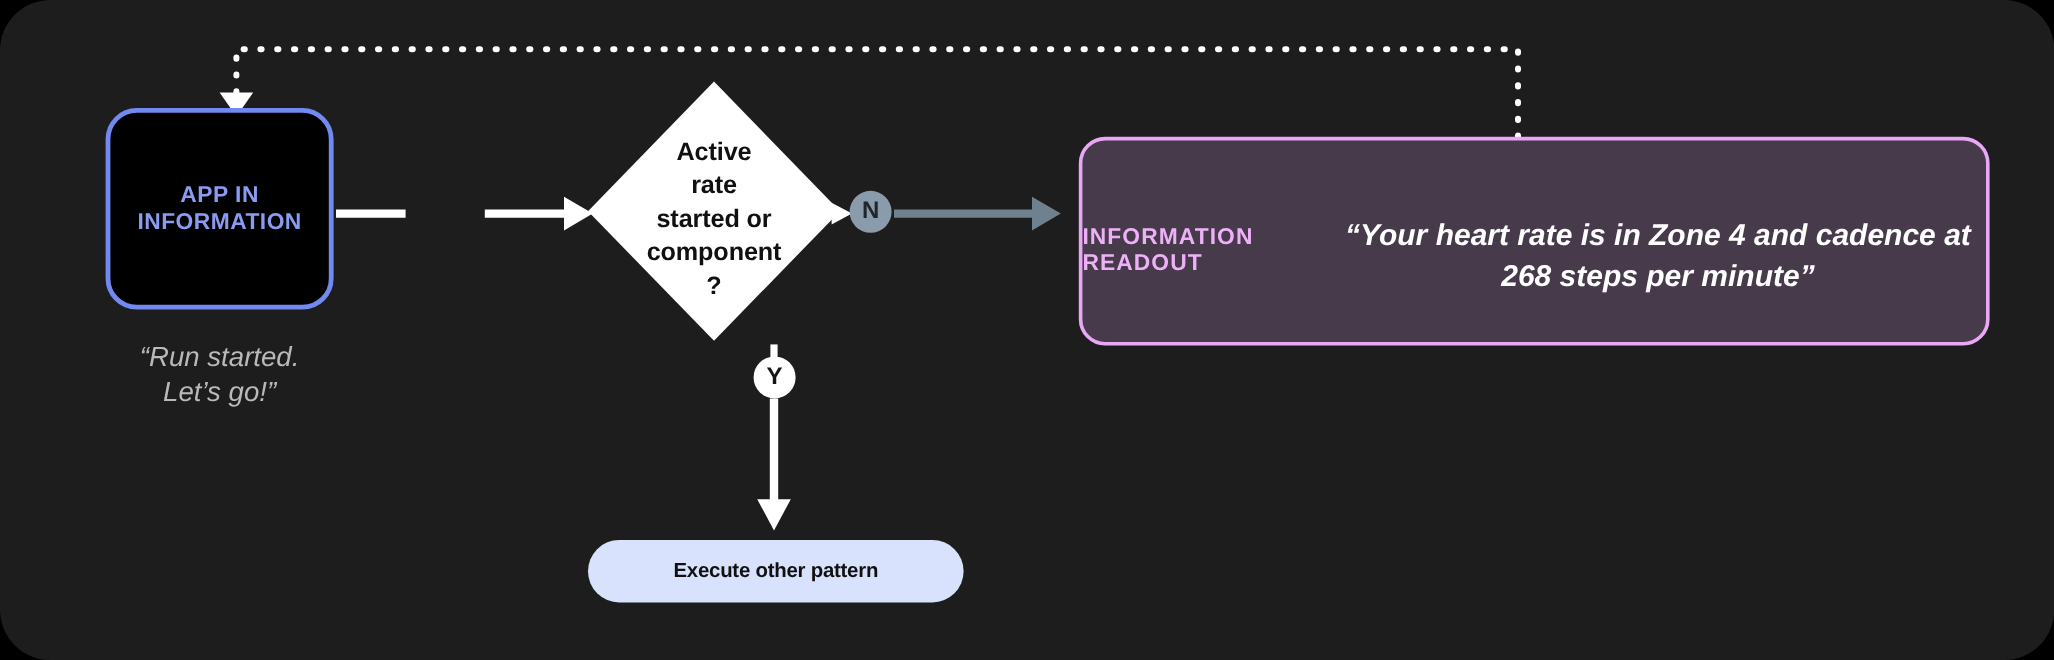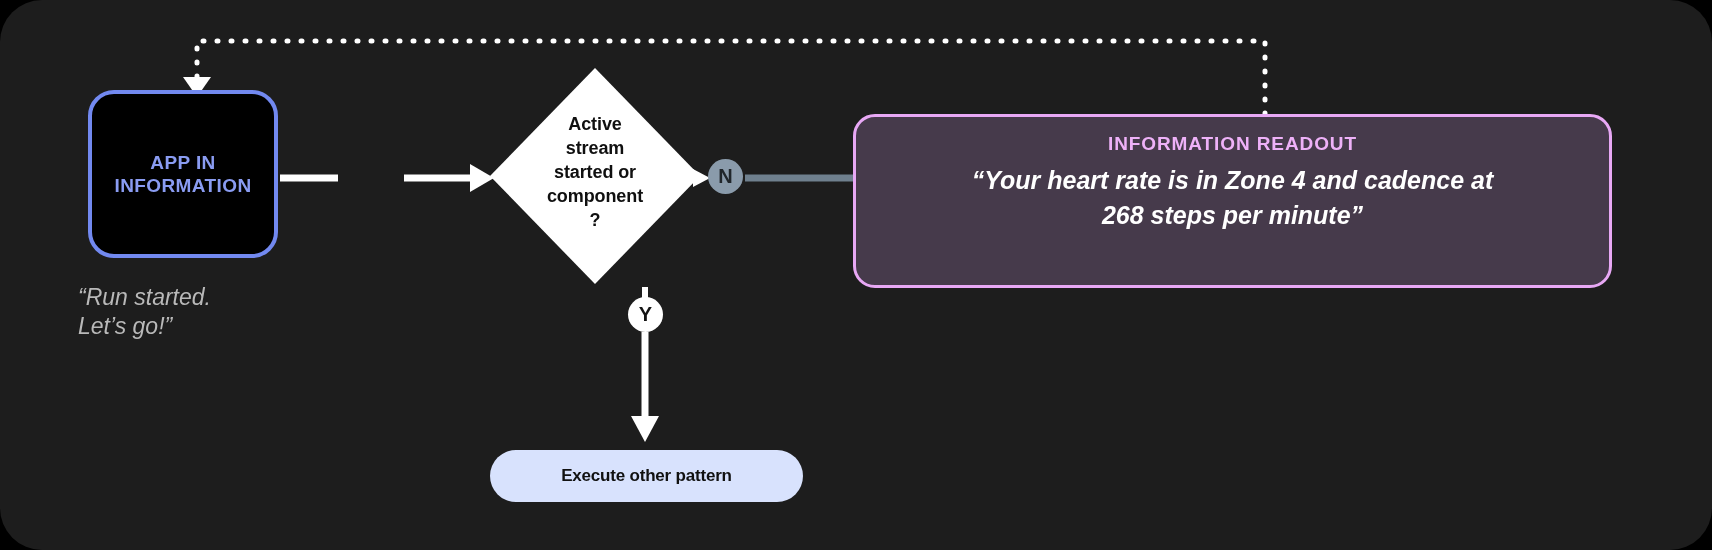--- a/index.html
+++ b/index.html
@@ -47,21 +47,21 @@
     letter-spacing: 0.4px;
     line-height: 1.22;
     text-align: center;
   }
 
   
   #app-caption {
     left: 78px;
     top: 283px;
     width: 210px;
-    text-align: left;
+    text-align: center;
     color: #b9b9b9;
     font-size: 23px;
     font-style: italic;
     line-height: 1.28;
   }
 
   
   #tap-group {
     left: 337px;
     top: 143px;
@@ -88,21 +88,21 @@
     height: 222px;
   }
   #diamond-wrap svg { position: absolute; left: 0; top: 0; }
   #diamond-text {
     position: absolute;
     left: 34px;
     top: 48px;
     width: 148px;
     text-align: center;
     color: #101010;
-    font-size: 18px;
+    font-size: 21px;
     font-weight: bold;
     line-height: 1.33;
     letter-spacing: -0.1px;
   }
 
   
   .badge {
     position: absolute;
     border-radius: 50%;
     display: flex;
@@ -143,29 +143,29 @@
   }
   #pill .label {
     color: #111111;
     font-size: 17px;
     font-weight: bold;
     letter-spacing: -0.2px;
   }
 
   
   #readout {
-    left: 853px;
+    left: 899px;
     top: 114px;
     width: 759px;
     height: 174px;
     border: 3px solid #e8a8f5;
     border-radius: 22px;
     background: #463a4b;
     display: flex;
-    flex-direction: column;
+    flex-direction: row;
     align-items: center;
     justify-content: flex-start;
     padding-top: 16px;
   }
   #readout .readout-title {
     color: #eeb1f8;
     font-size: 19px;
     font-weight: bold;
     letter-spacing: 0.9px;
   }
@@ -227,21 +227,21 @@
     <span>Let’s go!”</span>
   </div>
 
 
   <div class="node" id="diamond-wrap">
     <svg width="216" height="222" viewBox="0 0 216 222" xmlns="http://www.w3.org/2000/svg">
       <polygon points="108,3 213,111 108,219 3,111" fill="#ffffff"></polygon>
     </svg>
     <div id="diamond-text">
       <span>Active</span><br>
-      <span>stream</span><br>
+      <span>rate</span><br>
       <span>started or</span><br>
       <span>component</span><br>
       <span>?</span>
     </div>
   </div>
 
   <div class="badge" id="badge-n">
     <span>N</span>
   </div>
   <div class="badge" id="badge-y">

